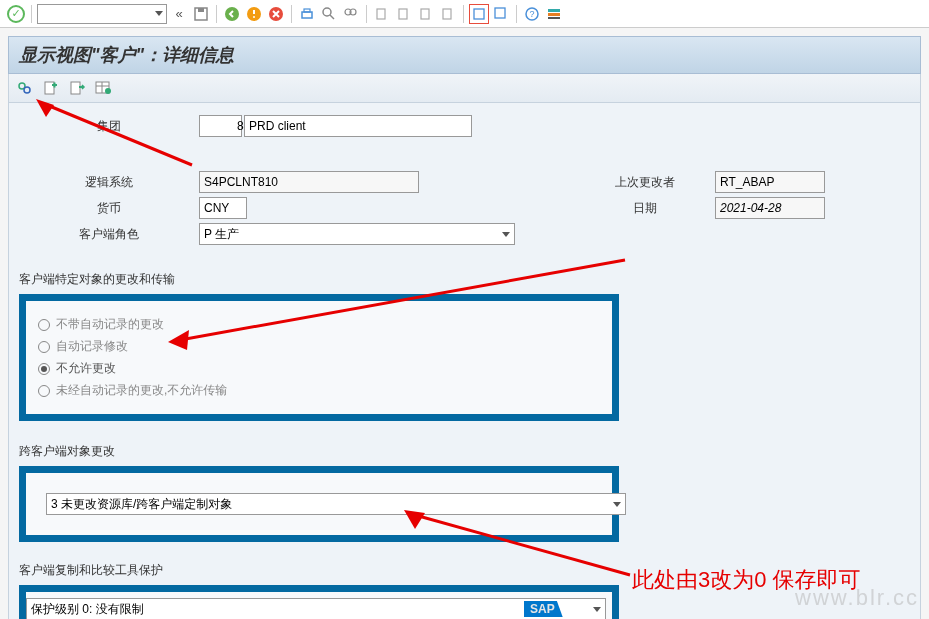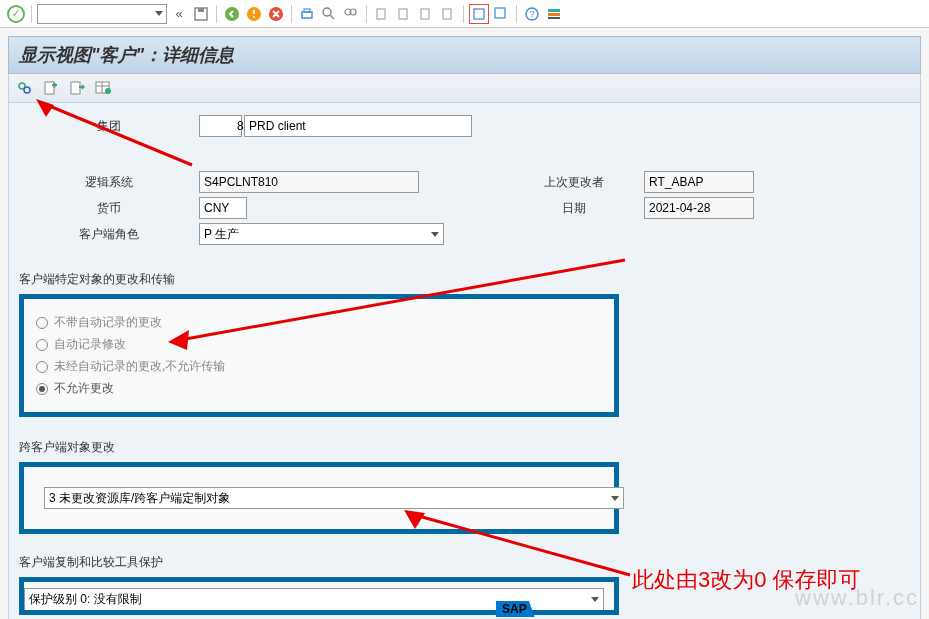--- a/index.html
+++ b/index.html
@@ -17,30 +17,30 @@
 .form-row { display: flex; align-items: center; margin-bottom: 4px; }
 .form-label { width: 180px; color: #333; text-align: center; }
 .form-input { border: 1px solid #999; background: #fff; height: 22px; padding: 0 4px; font-size: 12px; display: flex; align-items: center; }
 .form-input.ro { background: #f7f7f7; }
 .two-col { display: flex; gap: 60px; }
 .col { flex: 0 0 auto; }
 .select-box { border: 1px solid #999; background: #fff; height: 22px; display: flex; align-items: center; justify-content: space-between; padding: 0 4px; }
 .dropdown-arrow { border-left: 4px solid transparent; border-right: 4px solid transparent; border-top: 5px solid #555; }
 .group-box { margin-top: 22px; }
 .group-title { color: #333; margin-bottom: 6px; }
-.group-inner { background: #f7f9fb; border: 5px solid #0369a1; padding: 10px 12px; }
+.group-inner { background: #f7f9fb; border: 7px solid #0369a1; padding: 10px 12px; }
 .radio-row { display: flex; align-items: center; gap: 6px; margin: 5px 0; color: #888; }
 .radio-dot { width: 12px; height: 12px; border: 1px solid #888; border-radius: 50%; display: inline-flex; align-items: center; justify-content: center; }
 .radio-dot.checked::after { content: ''; width: 6px; height: 6px; background: #555; border-radius: 50%; }
 .arrow { position: absolute; pointer-events: none; }
 .arrow-line { stroke: #e60000; stroke-width: 3; fill: none; }
 .arrow-head { fill: #e60000; }
 .annotation { position: absolute; color: #e60000; font-size: 22px; font-weight: normal; text-align: right; }
 .watermark { position: absolute; right: 10px; bottom: 8px; color: rgba(180,180,180,0.5); font-size: 22px; letter-spacing: 2px; font-family: Arial; }
-.sap-logo { position: absolute; bottom: 2px; left: 496px; background: #0077cc; color: #000000; font-weight: bold; font-size: 12px; padding: 1px 8px 1px 6px; clip-path: polygon(0 0, 85% 0, 100% 100%, 0 100%); }
+.sap-logo { position: absolute; bottom: 2px; left: 524px; background: #0077cc; color: #e5e5e5; font-weight: bold; font-size: 12px; padding: 1px 8px 1px 6px; clip-path: polygon(0 0, 85% 0, 100% 100%, 0 100%); }
 </style>
 </head>
 <body>
 
 <div class="top-toolbar">
   <span class="tb-icon">
       <span class="ok-circle">✓</span>
     </span>
   <span class="tb-sep"></span>
   <div class="tb-dropdown">
@@ -187,56 +187,56 @@
         <div class="form-row">
           <div class="form-label">逻辑系统</div>
           <div class="form-input ro" style="width:220px;">S4PCLNT810</div>
         </div>
         <div class="form-row">
           <div class="form-label">货币</div>
           <div class="form-input" style="width:48px;">CNY</div>
         </div>
         <div class="form-row">
           <div class="form-label">客户端角色</div>
-          <div class="select-box" style="width:245px;">
+          <div class="select-box" style="width:316px;">
             <span>P 生产</span>
             <span class="dropdown-arrow"></span>
           </div>
         </div>
       </div>
       <div class="col">
         <div class="form-row">
           <div class="form-label" style="width:140px;">上次更改者</div>
           <div class="form-input ro" style="width:110px;">RT_ABAP</div>
         </div>
         <div class="form-row">
           <div class="form-label" style="width:140px;">日期</div>
-          <div class="form-input ro" style="width:110px;">2021-04-28</div>
+          <div class="form-input ro" style="width:110px;font-style:italic;">2021-04-28</div>
         </div>
       </div>
     </div>
 
     <div class="group-box">
       <div class="group-title">客户端特定对象的更改和传输</div>
       <div class="group-inner" style="width:600px;">
         <div class="radio-row">
           <span class="radio-dot"></span>
           <span>不带自动记录的更改</span>
         </div>
         <div class="radio-row">
           <span class="radio-dot"></span>
           <span>自动记录修改</span>
         </div>
+        <div class="radio-row" style="color:#555;">
+          <span class="radio-dot checked"></span>
+          <span>不允许更改</span>
+        </div>
         <div class="radio-row">
           <span class="radio-dot"></span>
           <span>未经自动记录的更改,不允许传输</span>
-        </div>
-        <div class="radio-row" style="color:#555;">
-          <span class="radio-dot checked"></span>
-          <span>不允许更改</span>
         </div>
       </div>
     </div>
 
     <div class="group-box">
       <div class="group-title">跨客户端对象更改</div>
       <div class="group-inner" style="width:600px;padding:20px;">
         <div class="select-box" style="width:580px;">
           <span>3 未更改资源库/跨客户端定制对象</span>
           <span class="dropdown-arrow"></span>

